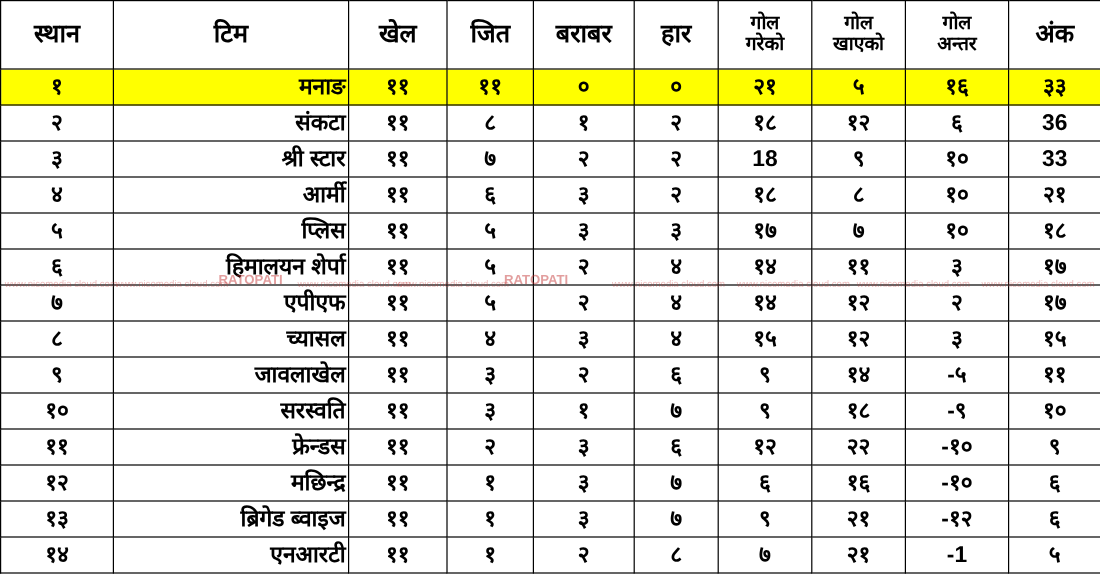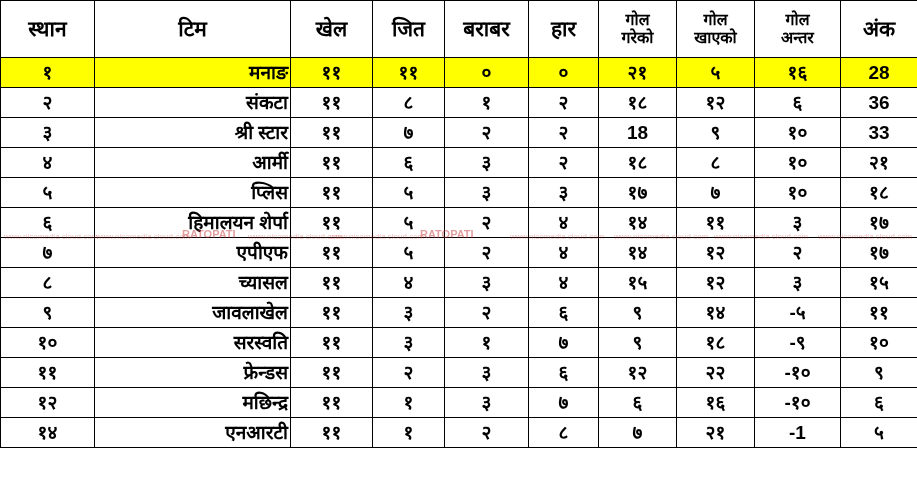--- a/index.html
+++ b/index.html
@@ -139,21 +139,21 @@
       <tr class="highlight">
         <td>१</td>
         <td class="team">मनाङ</td>
         <td>११</td>
         <td>११</td>
         <td>०</td>
         <td>०</td>
         <td>२१</td>
         <td>५</td>
         <td>१६</td>
-        <td>28</td>
+        <td>३३</td>
       </tr>
       <tr>
         <td>२</td>
         <td class="team">संकटा</td>
         <td>११</td>
         <td>८</td>
         <td>१</td>
         <td>२</td>
         <td>१८</td>
         <td>१२</td>
@@ -271,20 +271,32 @@
       <tr>
         <td>१२</td>
         <td class="team">मछिन्द्र</td>
         <td>११</td>
         <td>१</td>
         <td>३</td>
         <td>७</td>
         <td>६</td>
         <td>१६</td>
         <td>-१०</td>
+        <td>६</td>
+      </tr>
+      <tr>
+        <td>१३</td>
+        <td class="team">ब्रिगेड ब्वाइज</td>
+        <td>११</td>
+        <td>१</td>
+        <td>३</td>
+        <td>७</td>
+        <td>९</td>
+        <td>२१</td>
+        <td>-१२</td>
         <td>६</td>
       </tr>
       <tr>
         <td>१४</td>
         <td class="team">एनआरटी</td>
         <td>११</td>
         <td>१</td>
         <td>२</td>
         <td>८</td>
         <td>७</td>

